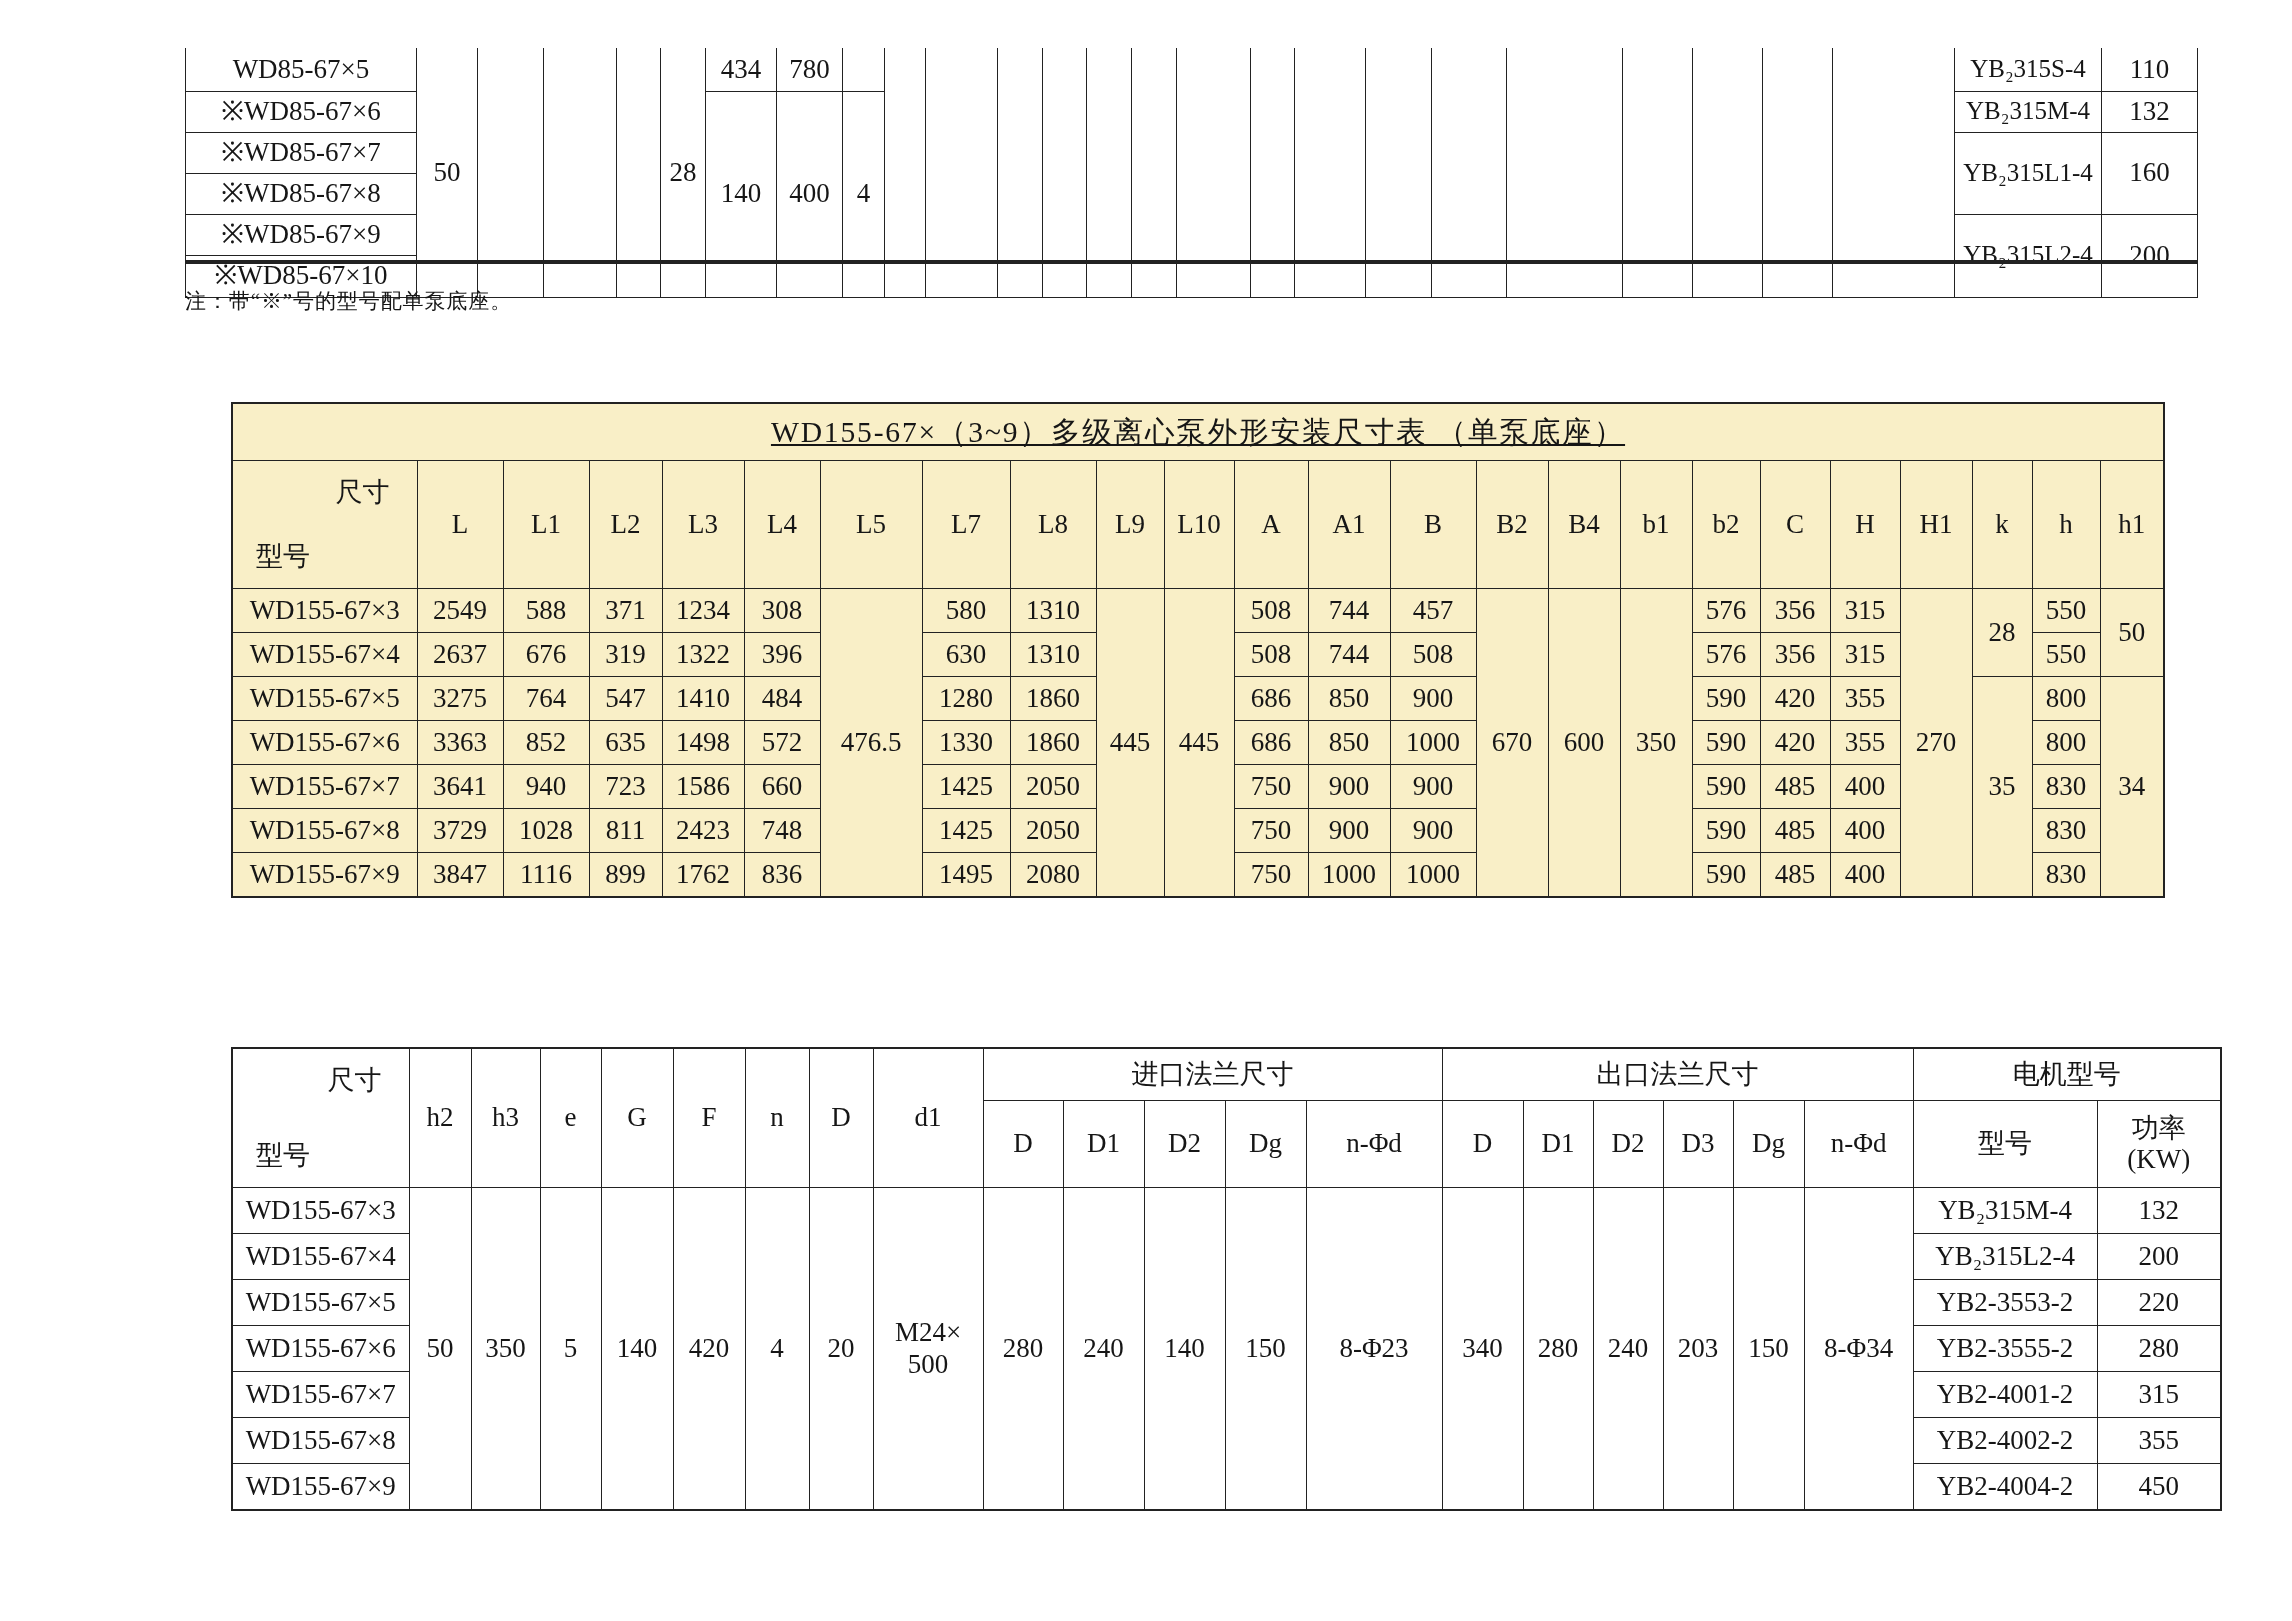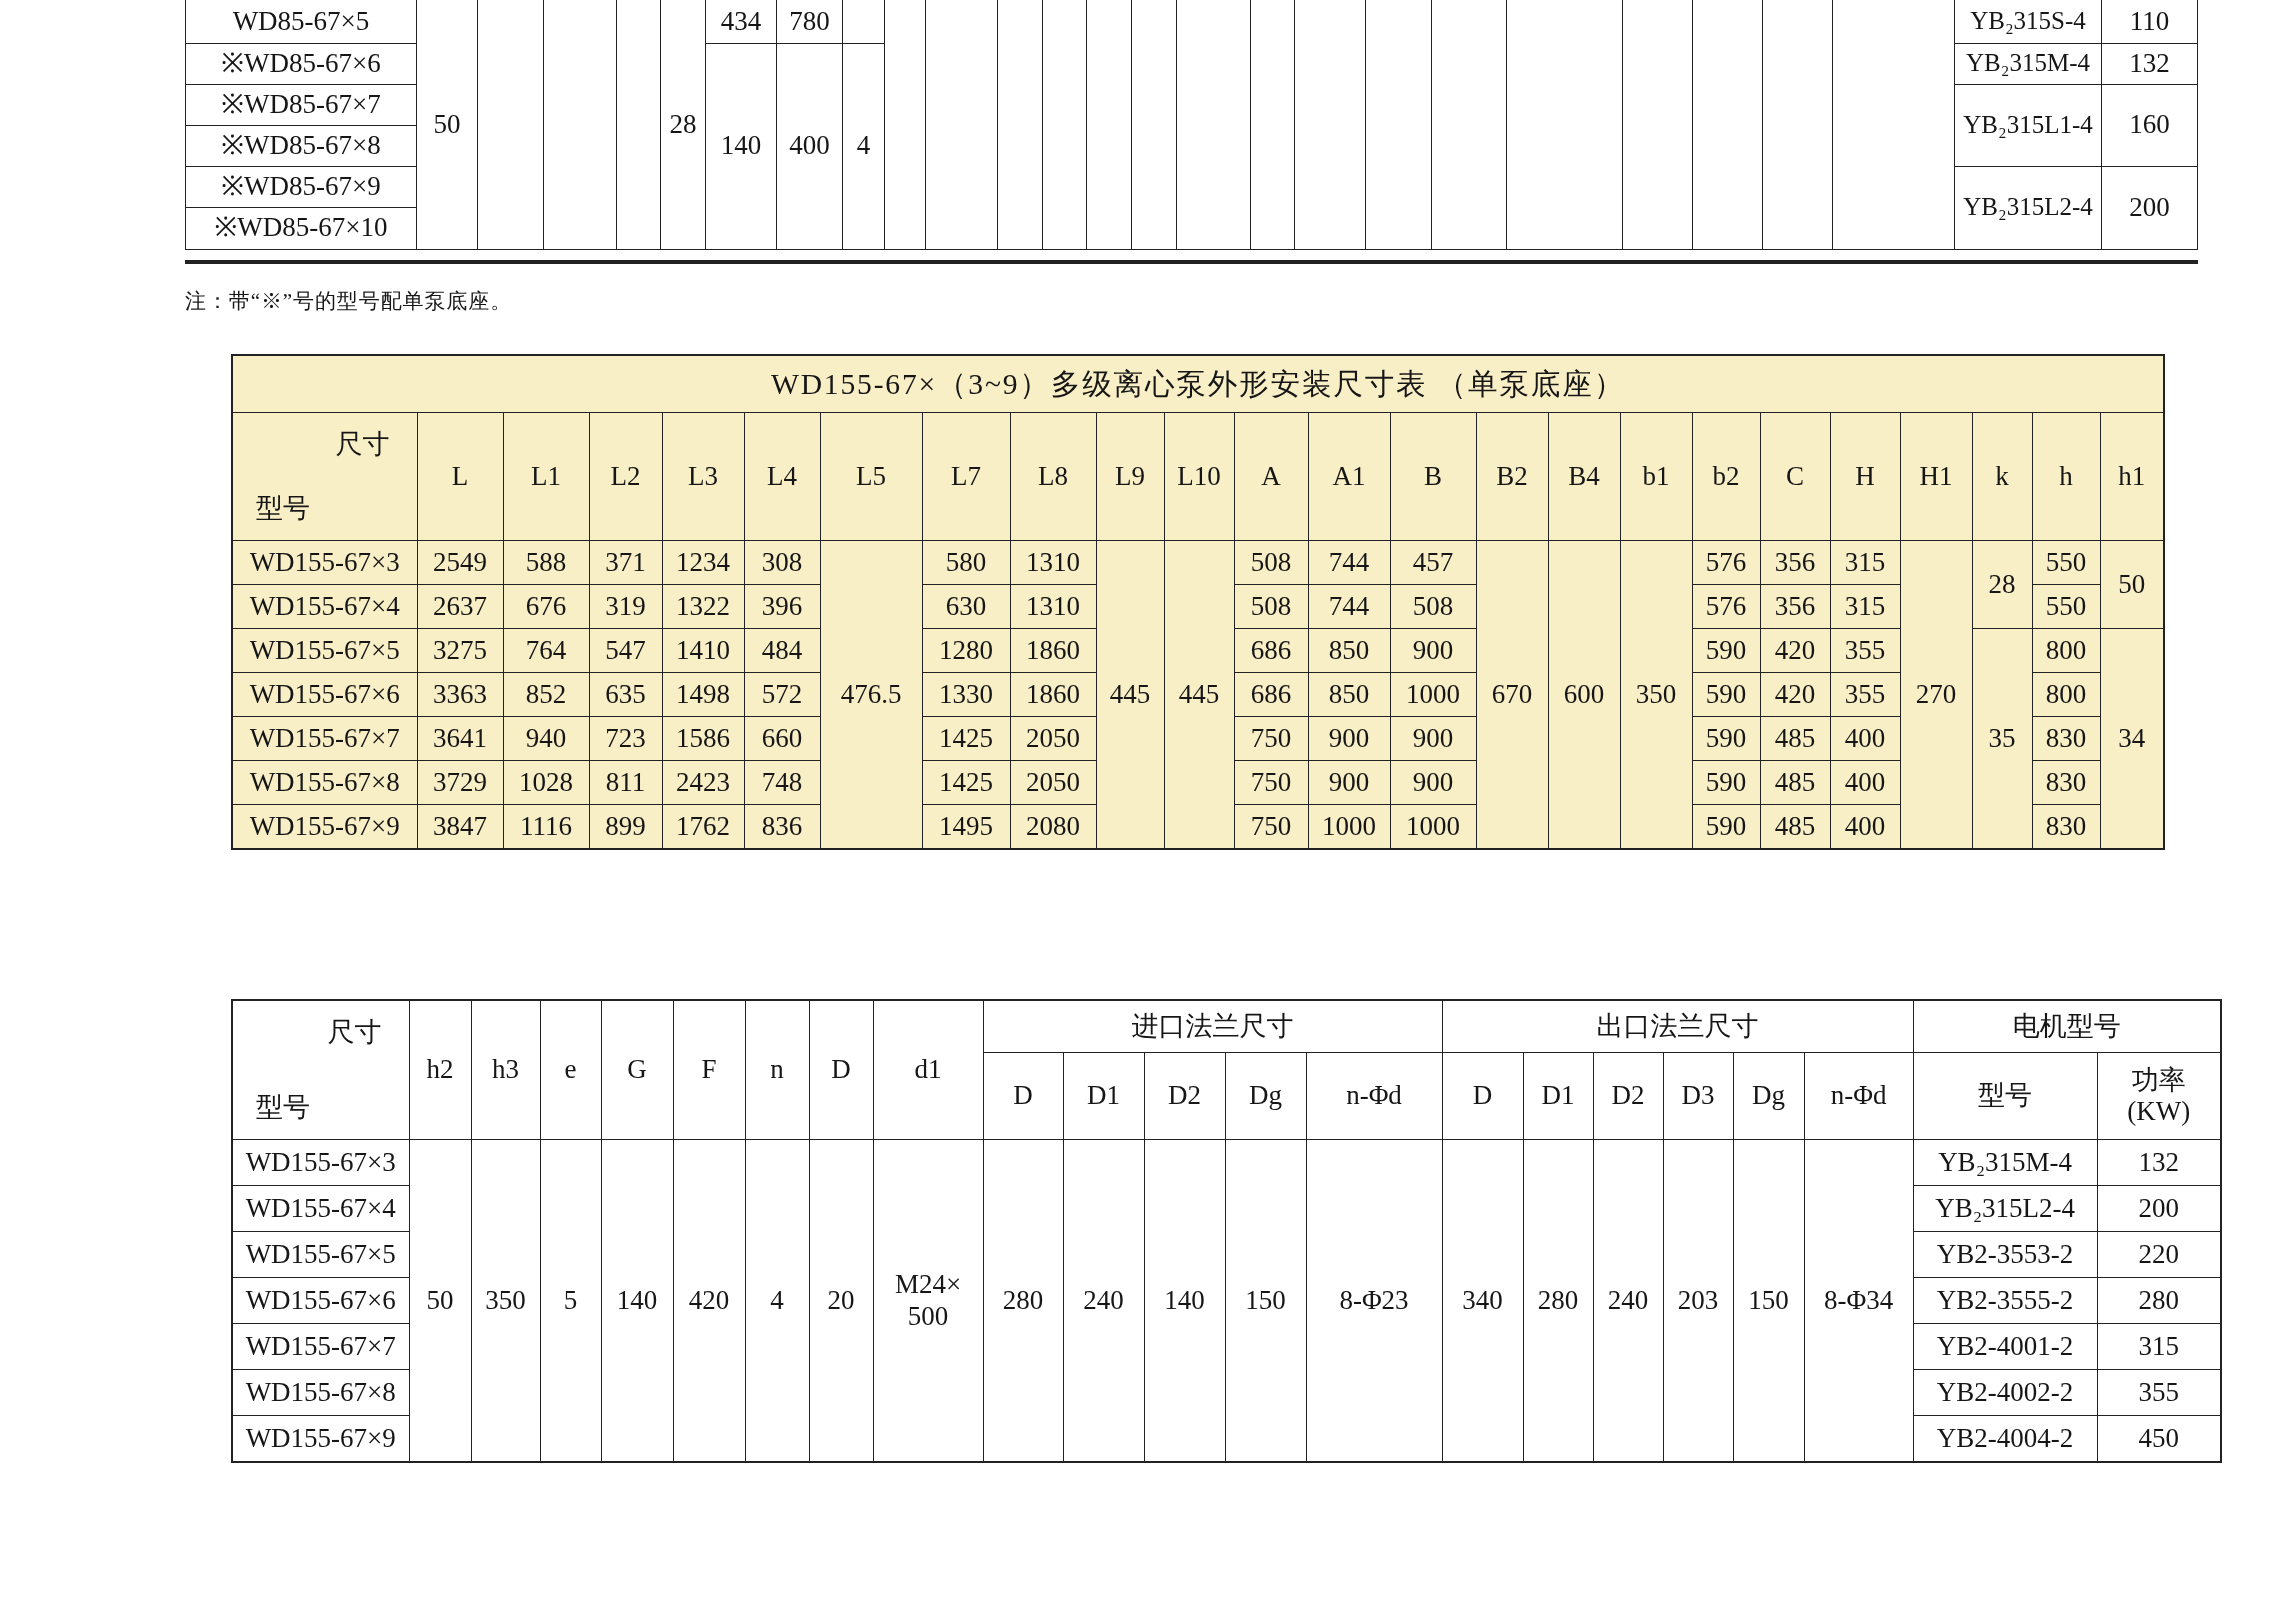--- a/index.html
+++ b/index.html
@@ -1,31 +1,31 @@
 <!DOCTYPE html>
 <html style="font-size:14.3px"><head>
 <meta charset="utf-8">
 <style>
   html,body{margin:0;padding:0;}
   body{width:2293px;height:1621px;background:#ffffff;position:relative;
        font-family:"Liberation Serif","DejaVu Serif",serif;color:#161616;}
-  table{border-collapse:collapse;table-layout:fixed;}
+  table{border-collapse:collapse;table-layout:fixed;margin-top:48px;}
   td{border:1.8px solid #222;text-align:center;vertical-align:middle;padding:0;
      font-size:27px;line-height:1.15;overflow:hidden;}
   
   .top{position:absolute;left:185px;top:0;width:2013px;}
   .top tr:first-child td{border-top:0;}
   .toprule{position:absolute;left:185px;top:260px;width:2013px;height:3.6px;background:#222;}
   .top td.motor{font-size:25px;}
   
   .note{position:absolute;left:185px;top:287px;font-size:21px;letter-spacing:0.9px;}
   
   .mid{position:absolute;left:231px;top:354px;width:1933px;border:2.7px solid #222;}
   .mid td{background:#f9efc7;}
-  .mid .title{height:56px;font-size:29.6px;letter-spacing:1.8px;}
+  .mid .title{height:56px;font-size:29.6px;letter-spacing:1.8px;text-decoration:underline;}
   .mid .hdr td{height:127px;}
   .mid .r td{height:43px;}
   
   .bot{position:absolute;left:231px;top:999px;width:1924px;border:2.7px solid #222;}
   .bot td{background:#ffffff;}
   .bot .grp td{height:51px;}
   .bot .sub td{height:86px;}
   .bot .r td{height:45px;}
   
   .diag{position:relative;background-image:linear-gradient(to bottom right,

